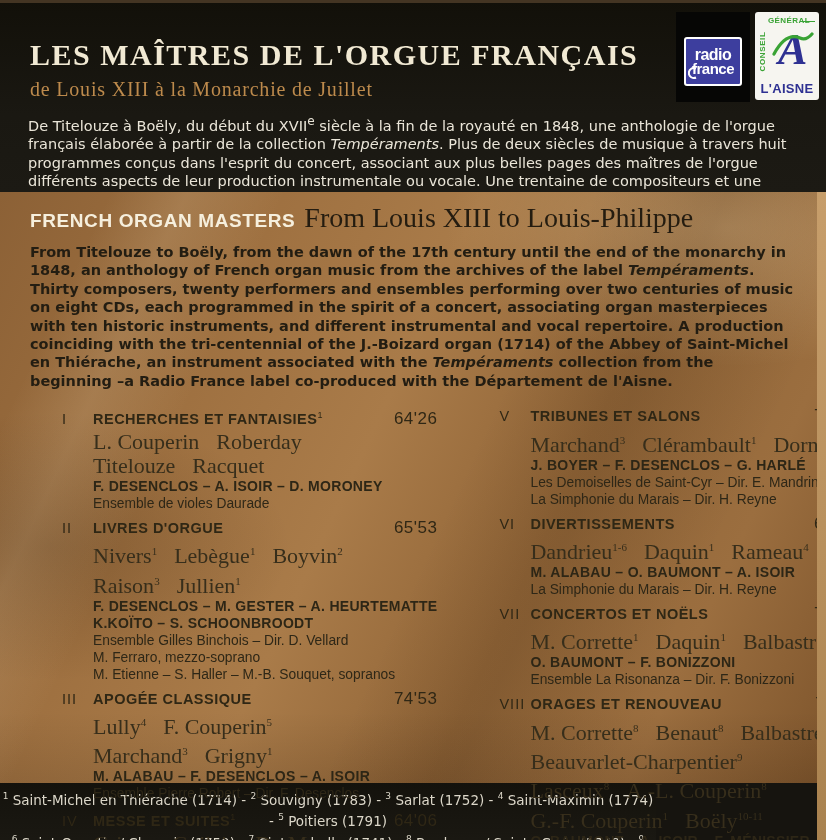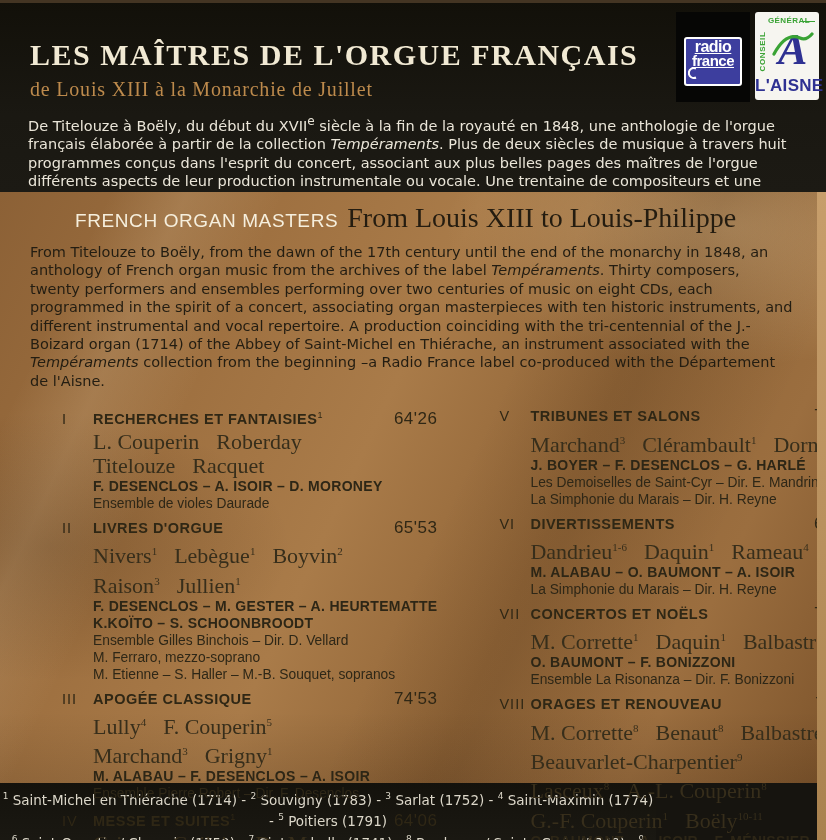--- a/index.html
+++ b/index.html
@@ -21,53 +21,53 @@
     font-size:20px;letter-spacing:0.8px;color:#bd8a4c;white-space:nowrap;}
   .intro-fr{position:absolute;left:28px;top:112px;width:774px;
     font-size:14.5px;line-height:18.4px;color:#eae5d8;}
 
   
   .logos{position:absolute;top:12px;right:7px;display:flex;gap:5px;align-items:flex-start;z-index:3;}
   .rf-logo{width:74px;height:90px;background:#060605;position:relative;}
   .rf-box{position:absolute;left:8px;top:25px;width:54px;height:45px;background:#3d3e9e;
     border:2px solid #ffffff;border-radius:3px;color:#fff;
     font-family:"Liberation Sans", sans-serif;font-weight:bold;
-    display:flex;flex-direction:column;align-items:center;text-decoration:underline;}
+    display:flex;flex-direction:column;justify-content:center;align-items:center;}
   .rf-box .rf-l1{font-size:16px;line-height:15px;letter-spacing:-0.5px;}
   .rf-box .rf-l2{font-size:15px;line-height:14px;letter-spacing:-0.5px;}
   .rf-wave{position:absolute;left:2px;bottom:1px;}
   .aisne-logo{width:64px;height:88px;background:#f6f5f0;position:relative;
     font-family:"Liberation Sans", sans-serif;border-radius:3px;}
   .aisne-general{position:absolute;top:4px;left:13px;font-size:8px;font-weight:bold;
     color:#3aa335;letter-spacing:0.4px;}
   .aisne-general-line{position:absolute;top:9px;right:4px;width:12px;border-top:1px solid #3aa335;}
   .aisne-conseil{position:absolute;left:-12px;top:35px;font-size:8px;font-weight:bold;color:#3aa335;
     letter-spacing:0.6px;transform:rotate(-90deg);}
   .aisne-a{position:absolute;left:17px;top:12px;width:42px;height:46px;}
   .aisne-name{position:absolute;bottom:4px;left:0;width:100%;text-align:center;
-    font-size:17px;font-weight:bold;color:#2e3192;letter-spacing:0.3px;}
+    font-size:13px;font-weight:bold;color:#2e3192;letter-spacing:0.3px;}
 
   
   .main-section{position:absolute;top:192px;left:0;width:826px;height:591px;
     background:
       radial-gradient(ellipse 55% 38% at 88% 6%, rgba(255,226,178,0.30), transparent 62%),
       radial-gradient(ellipse 45% 35% at 6% 60%, rgba(40,22,6,0.22), transparent 65%),
       linear-gradient(115deg,#8c6136 0%,#9e7040 24%,#a97b49 44%,#916537 64%,#9b6e3f 82%,#7e552c 100%);}
   .main-section::before{content:"";position:absolute;inset:0;pointer-events:none;
     background:
       linear-gradient(115deg, transparent 10%, rgba(255,236,200,0.13) 17%, transparent 26%),
       linear-gradient(115deg, transparent 54%, rgba(28,14,4,0.12) 66%, transparent 80%),
       linear-gradient(0deg, rgba(20,10,2,0.12) 0%, transparent 12%);}
   .main-inner{position:relative;z-index:2;padding:10px 30px 0 30px;}
   .en-header{white-space:nowrap;}
-  .en-title{font-family:"Liberation Sans", sans-serif;font-weight:normal;
-    font-size:19px;letter-spacing:0.6px;color:#f6efdd;margin-left:45px;}
+  .en-title{font-family:"Liberation Sans", sans-serif;font-weight:bold;
+    font-size:19px;letter-spacing:0.6px;color:#f6efdd;}
   .en-sub{font-family:"Liberation Serif", serif;font-size:28px;color:#241c10;margin-left:9px;}
   .intro-en{margin-top:9px;width:764px;font-size:14.5px;line-height:18.4px;
-    color:#231d12;font-weight:400;}
+    color:#231d12;font-weight:700;}
 
   
   .discs{display:grid;grid-template-columns:1fr 1fr;column-gap:62px;
     margin:17px 19px 0 32px;}
   .disc-col{display:flex;flex-direction:column;}
   .disc{margin-bottom:7px;}
   .disc-head{display:flex;align-items:baseline;
     font-family:"Liberation Sans", sans-serif;color:#2f2715;line-height:17px;margin-bottom:2px;}
   .numeral{width:31px;font-size:14.5px;letter-spacing:1px;flex:none;}
   .disc-title{flex:1;font-size:14.5px;font-weight:bold;letter-spacing:0.5px;}

